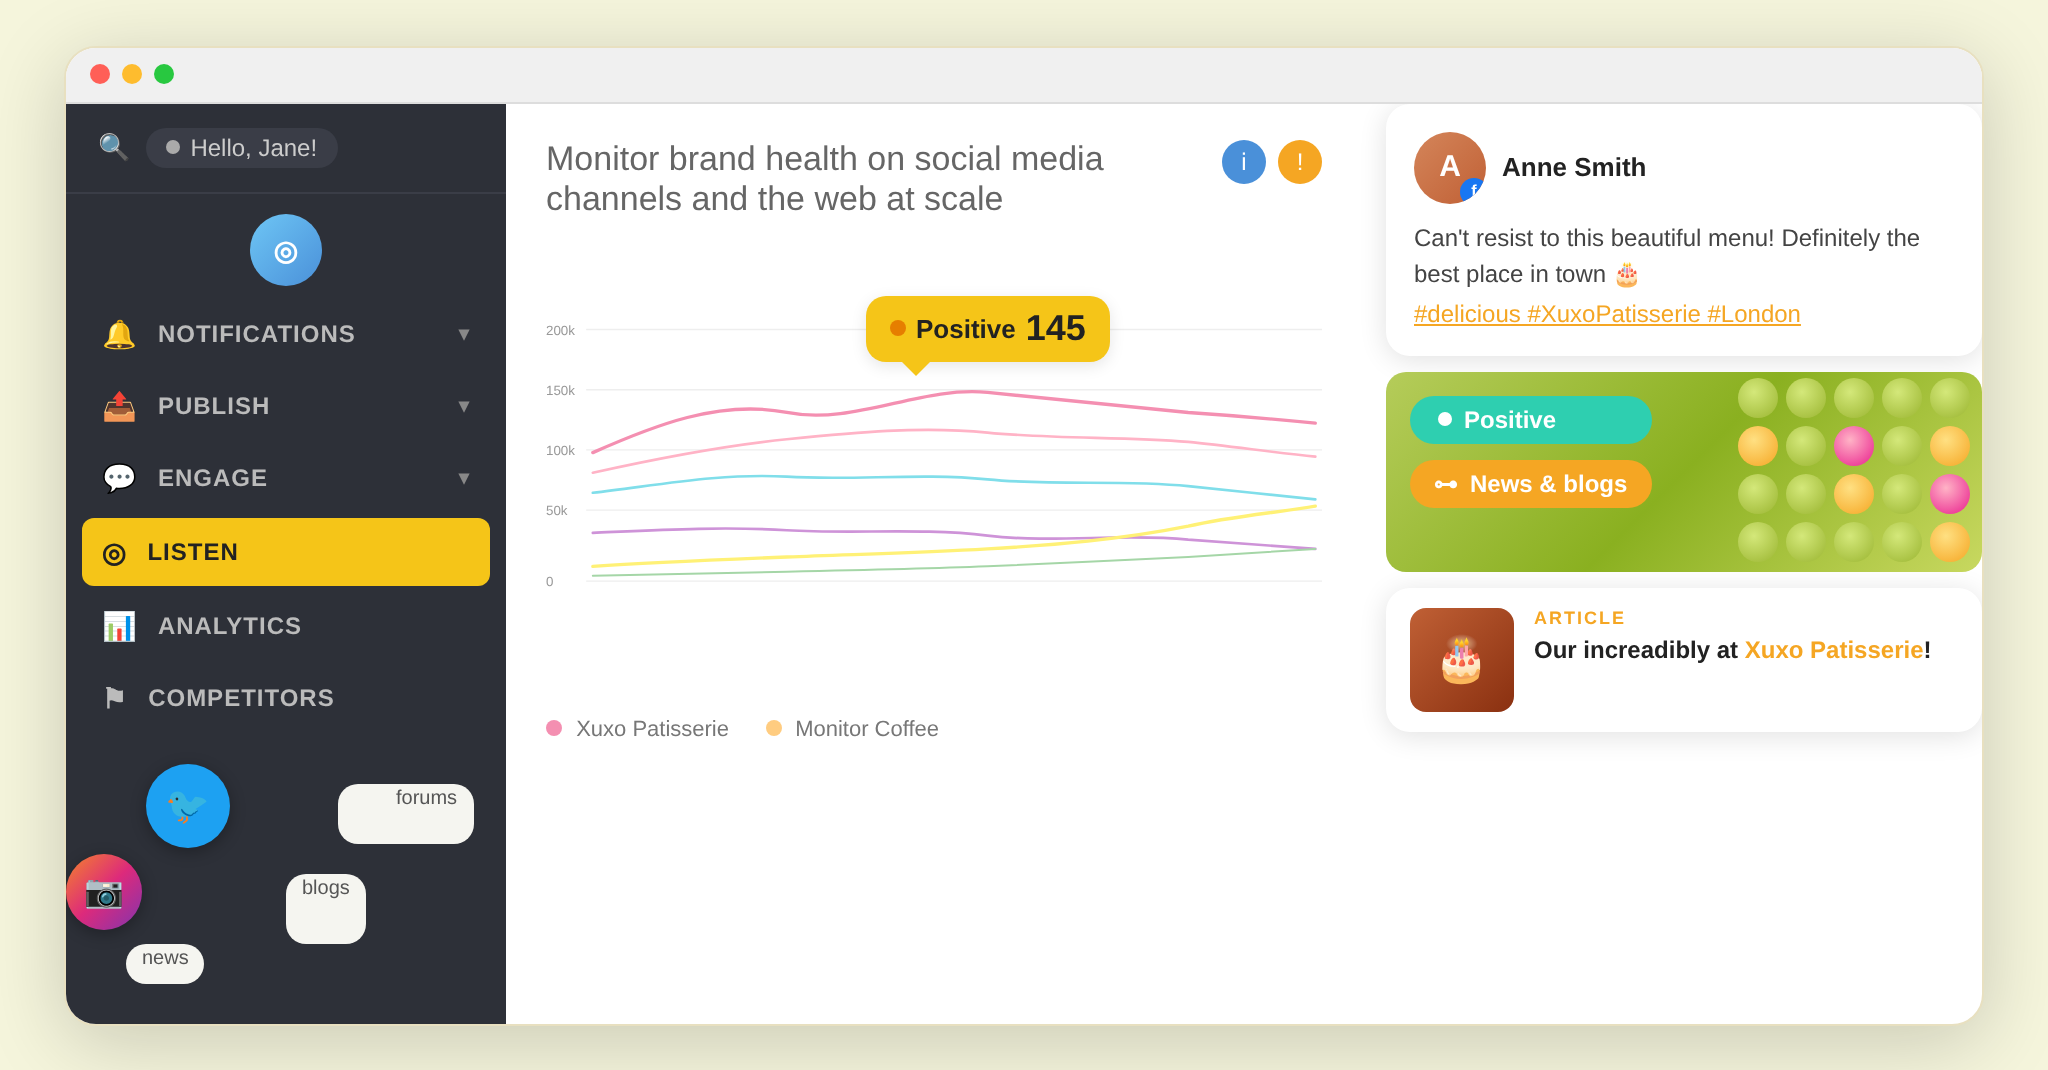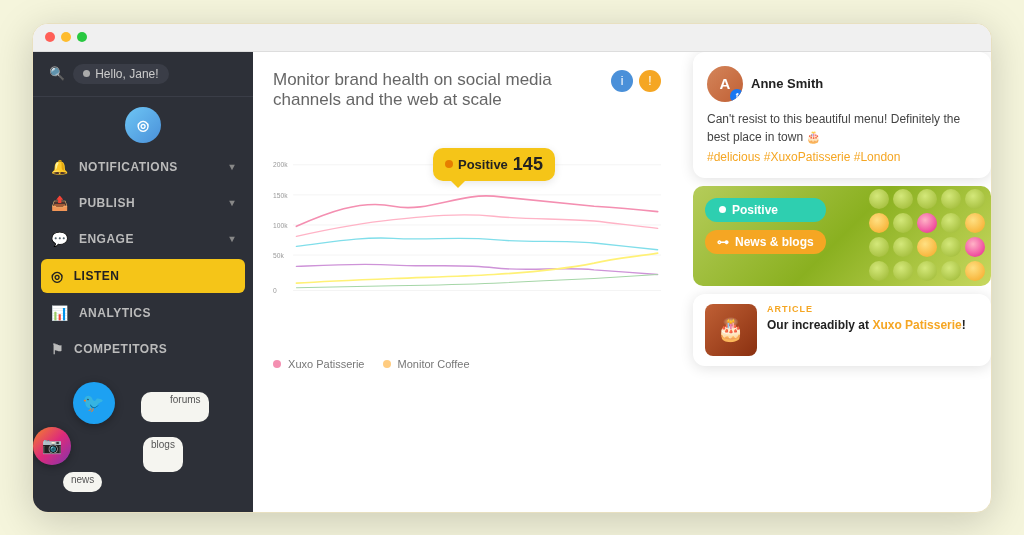--- a/index.html
+++ b/index.html
@@ -258,21 +258,21 @@
     }
     .fb-badge {
       position: absolute; bottom: -1px; right: -1px;
       width: 14px; height: 14px;
       background: #1877f2; border-radius: 50%;
       display: flex; align-items: center; justify-content: center;
       color: white; font-size: 8px; font-weight: bold;
     }
     .author-name { font-weight: 700; font-size: 13px; color: #222; }
     .post-text { font-size: 12px; color: #444; line-height: 1.5; }
-    .post-hashtags { color: #f5a623; font-size: 12px; margin-top: 4px; font-weight: 500; }
+    .post-hashtags { color: #f5a623; font-size: 12px; margin-top: 4px; font-weight: 500; text-decoration: underline; }
     
     .macarons-area {
       border-radius: 10px;
       overflow: hidden;
       position: relative;
       height: 100px;
       background: linear-gradient(135deg, #b5cc5a 0%, #8ab020 50%, #c8d860 100%);
       flex-shrink: 0;
     }
     .macarons-visual {
@@ -414,21 +414,21 @@
         <span>ANALYTICS</span>
       </div>
       <div class="nav-item">
         <span class="nav-icon">⚑</span>
         <span>COMPETITORS</span>
       </div>
 
       <div class="social-icons-area" style="position:relative; height:120px; margin-top:auto;">
         <div class="twitter-badge" style="position:absolute; left:40px; top:10px;">🐦</div>
         <div class="instagram-badge" style="position:absolute; left:0px; top:55px;">📷</div>
-        <div class="label-pill label-forums" style="position:absolute; left:108px; top:20px;padding-left:29px;">forums</div>
+        <div class="label-pill label-forums" style="position:absolute; left:136px; top:20px;padding-left:29px;">forums</div>
         <div class="label-pill label-blogs" style="position:absolute; left:110px; top:65px;">blogs</div>
         <div class="label-pill label-news" style="position:absolute; left:30px; top:100px;">news</div>
       </div>
     </div>
 
     <div class="main-content">
       <div class="chart-header">
         <div class="chart-subtitle">Monitor brand health on social media channels and the web at scale</div>
         <div class="header-icons">
           <div class="header-icon-btn icon-info">i</div>

